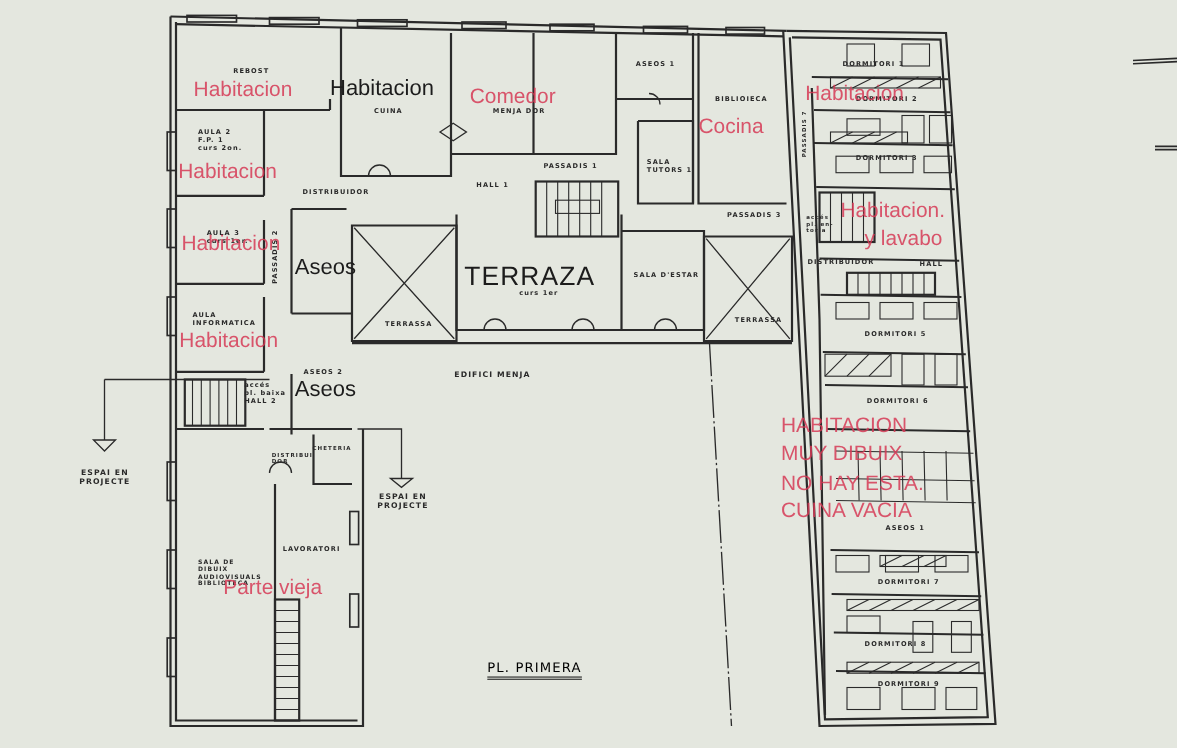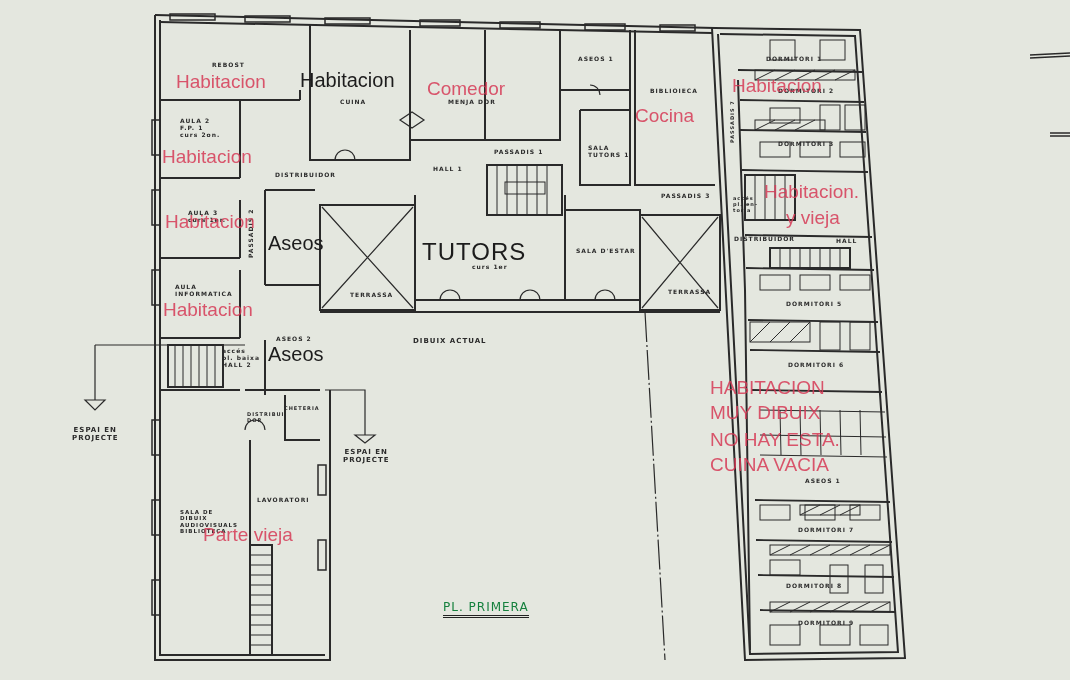--- a/index.html
+++ b/index.html
@@ -7,21 +7,21 @@
          font-family:"Liberation Sans", sans-serif; }
   #plan { position:absolute; left:0; top:0; }
   .lbl { position:absolute; font-family:"DejaVu Sans", sans-serif; font-weight:bold; font-size:6px;
          letter-spacing:1px; color:#2a2a2a; white-space:nowrap; line-height:1.15; }
   .lbl-med { font-size:7px; }
   .note { position:absolute; white-space:nowrap; line-height:1; font-family:Liberation Sans, sans-serif; }
   .red { color:rgba(214,58,86,0.85); font-size:19px; }
   .black { color:#1c1c1c; font-size:20px; }
   .big { font-size:24px; letter-spacing:1px; }
   .caps { font-size:19px; line-height:19px; letter-spacing:0; }
-  .title { position:absolute; font-family:"DejaVu Sans", sans-serif; font-size:12px; letter-spacing:1px; color:#15803d;
+  .title { position:absolute; font-family:"DejaVu Sans", sans-serif; font-size:12px; letter-spacing:1px; color:#000000;
            border-bottom:3px double #222; padding-bottom:1px; }
 </style>
 </head>
 <body>
 
 <svg id="plan" width="1070" height="680" viewBox="0 0 1070 680" xmlns="http://www.w3.org/2000/svg">
   <g stroke="#2a2a2a" fill="none" stroke-width="2">
 
     <path d="M155 15 L155 660 L330 660 L330 390 M160 20 L160 655 L325 655"></path>
 
@@ -212,21 +212,21 @@
 <div class="lbl" style="left:668px;top:289px">TERRASSA</div>
 <div class="lbl" style="left:175px;top:284px;white-space:pre">AULA
 INFORMATICA</div>
 <div class="lbl" style="left:276px;top:336px">ASEOS 2</div>
 <div class="lbl" style="left:222px;top:348px;white-space:pre">accés
 pl. baixa
 HALL 2</div>
 <div class="lbl" style="left:247px;top:412px;white-space:pre;font-size:5px">DISTRIBUI
 DOR</div>
 <div class="lbl" style="left:284px;top:406px;font-size:5px">CHETERIA</div>
-<div class="lbl lbl-med" style="left:413px;top:337px">DIBUIX ACTUAL</div>
+<div class="lbl lbl-med" style="left:413px;top:337px">EDIFICI MENJA</div>
 <div class="lbl lbl-med" style="left:72px;top:426px;white-space:pre;text-align:center">ESPAI EN
 PROJECTE</div>
 <div class="lbl lbl-med" style="left:343px;top:448px;white-space:pre;text-align:center">ESPAI EN
 PROJECTE</div>
 <div class="lbl" style="left:257px;top:497px">LAVORATORI</div>
 <div class="lbl" style="left:180px;top:509px;white-space:pre;font-size:5.5px">SALA DE
 DIBUIX
 AUDIOVISUALS
 BIBLIOTECA</div>
 <div class="lbl" style="left:730px;top:143px;transform:rotate(-90deg);transform-origin:left top;font-size:5px">PASSADIS 7</div>
@@ -246,23 +246,23 @@
 <div class="lbl" style="left:798px;top:620px">DORMITORI 9</div>
 
 <div class="note red" style="left:176px;top:72px">Habitacion</div>
 <div class="note black" style="left:300px;top:70px">Habitacion</div>
 <div class="note red" style="left:427px;top:79px">Comedor</div>
 <div class="note red" style="left:635px;top:106px">Cocina</div>
 <div class="note red" style="left:732px;top:76px">Habitacion</div>
 <div class="note red" style="left:162px;top:147px">Habitacion</div>
 <div class="note red" style="left:165px;top:212px">Habitacion</div>
 <div class="note black" style="left:268px;top:233px">Aseos</div>
-<div class="note black big" style="left:422px;top:240px">TUTORS</div>
+<div class="note black big" style="left:422px;top:240px">TERRAZA</div>
 <div class="note red" style="left:764px;top:182px">Habitacion.</div>
-<div class="note red" style="left:786px;top:208px">y vieja</div>
+<div class="note red" style="left:786px;top:208px">y lavabo</div>
 <div class="note red" style="left:163px;top:300px">Habitacion</div>
 <div class="note black" style="left:268px;top:344px">Aseos</div>
 <div class="note red caps" style="left:710px;top:378px">HABITACION</div>
 <div class="note red caps" style="left:710px;top:403px">MUY DIBUIX</div>
 <div class="note red caps" style="left:710px;top:430px">NO HAY ESTA.</div>
 <div class="note red caps" style="left:710px;top:455px">CUINA VACIA</div>
 <div class="note red" style="left:203px;top:525px">Parte vieja</div>
 
 <div class="title" style="left:443px;top:600px">PL. PRIMERA</div>
 

